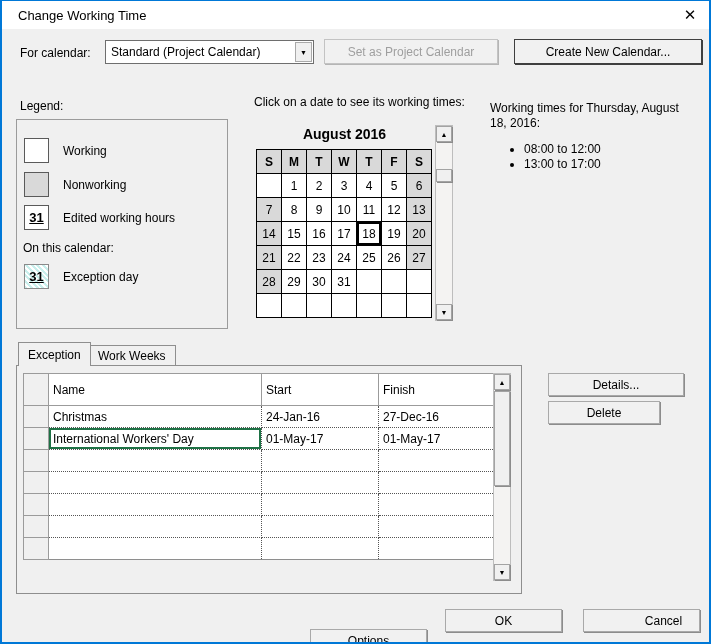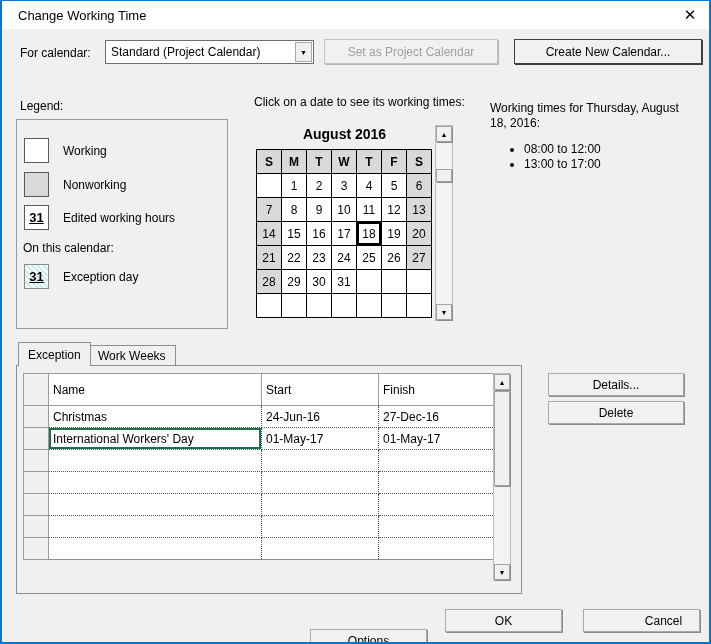--- a/index.html
+++ b/index.html
@@ -102,21 +102,21 @@
     font-weight:normal; text-align:left; vertical-align:middle; padding:0 4px;
   }
   .x-table th.selhdr { background:#f0f0f0; }
   .x-table td { height:22px; padding:0 4px; overflow:hidden; white-space:nowrap; }
   .x-table td.rowsel { background:#f0f0f0; border:1px solid #9b9b9b; }
   .x-table td.cell { background:#fff; border-right:1px dotted #555; border-bottom:1px dotted #555;margin-left:30px; }
   .x-table td.cell.selected { box-shadow:inset 0 0 0 2px var(--selection,#1e7145); }
 
   
   .btn-details { left:546px; top:372px; width:136px; height:23px; }
-  .btn-delete  { left:546px; top:400px; width:136px; height:23px; }
+  .btn-delete  { left:546px; top:400px; width:112px; height:23px; }
   .btn-setcal  { left:322px; top:38px;  width:174px; height:25px; }
   .btn-newcal  { left:512px; top:38px;  width:188px; height:25px; }
   .btn-options { left:308px; top:628px; width:117px; height:23px; }
   .btn-ok      { left:443px; top:608px; width:117px; height:23px; }
   .btn-cancel  { left:581px; top:608px; width:117px; height:23px;padding-left:44px; }
 </style>
 </head>
 <body>
 
 <div class="dialog">
@@ -260,21 +260,21 @@
         <th class="selhdr"></th>
         <th>Name</th>
         <th>Start</th>
         <th>Finish</th>
       </tr>
     </thead>
     <tbody>
         <tr>
           <td class="rowsel"></td>
           <td class="cell">Christmas</td>
-          <td class="cell">24-Jun-16</td>
+          <td class="cell">24-Jan-16</td>
           <td class="cell">27-Dec-16</td>
         </tr>
         <tr>
           <td class="rowsel"></td>
           <td class="cell selected">International Workers' Day</td>
           <td class="cell">01-May-17</td>
           <td class="cell">01-May-17</td>
         </tr>
         <tr>
           <td class="rowsel"></td>

